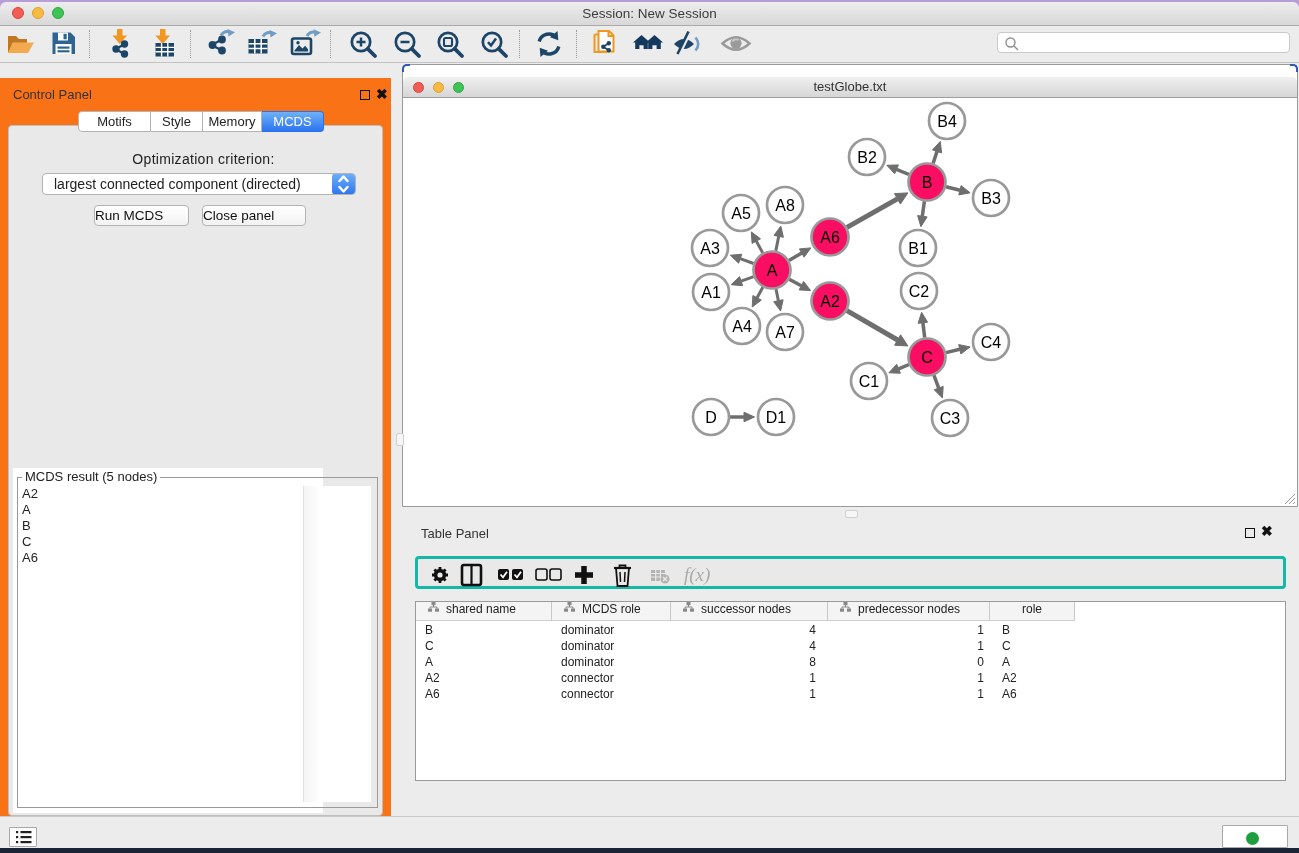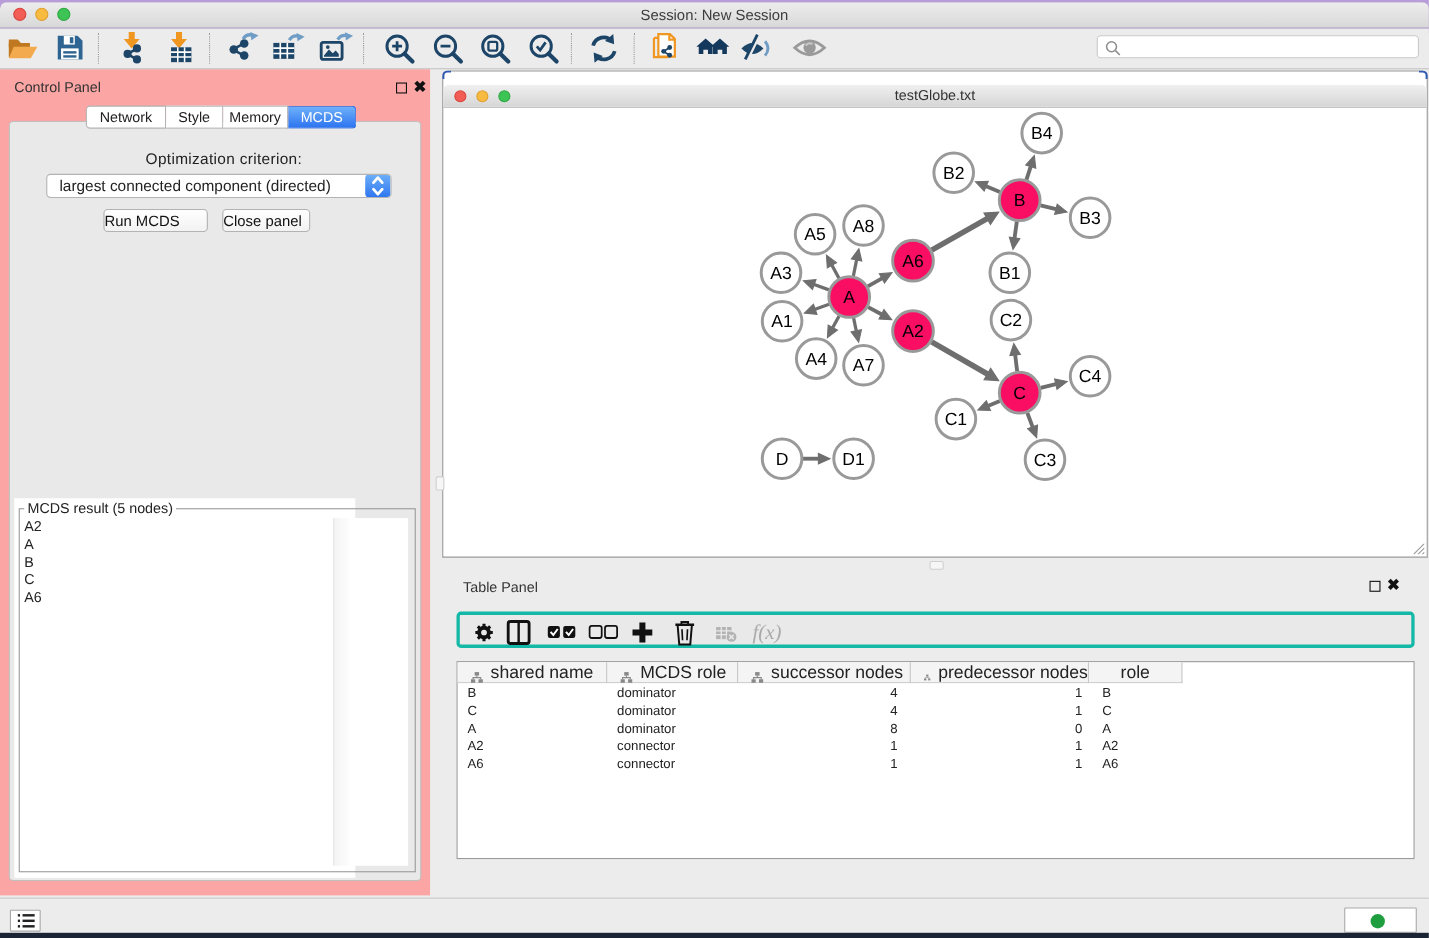--- a/index.html
+++ b/index.html
@@ -7,21 +7,21 @@
 .abs{position:absolute}
 
 #titlebar{left:0;top:2px;width:1299px;height:24px;background:linear-gradient(#ededed,#d8d8d8);border-bottom:1px solid #aaa;border-radius:6px 6px 0 0}
 #titlebar .title{width:100%;text-align:center;line-height:23px;color:#3c3c3c;font-size:13.5px}
 .tl{width:12px;height:12px;border-radius:50%;top:5px}
 
 #toolbar{left:0;top:26px;width:1299px;height:37px;background:#ececec;border-bottom:1px solid #c3c3c3}
 .vsep{top:30px;width:0;height:28px;border-left:1px dotted #9a9a9a}
 #search{left:997px;top:6px;width:293px;height:21px;background:#fff;border:1px solid #c9c9c9;border-radius:4px}
 
-#leftpanel{left:0;top:63px;width:391px;height:751px;background:#fca5a5}
+#leftpanel{left:0;top:78px;width:391px;height:751px;background:#f97316}
 .paneltitle{font-size:13px;color:#333}
 .sqicon{width:10px;height:10px;border:1.5px solid #111}
 .xicon{font-size:14px;font-weight:bold;color:#111}
 
 .tab{height:21px;line-height:20px;background:#fff;border:1px solid #b4b4b4;border-left:none;text-align:center;font-size:13px;color:#222;float:left}
 .tab.first{border-left:1px solid #b4b4b4;border-radius:4px 0 0 4px}
 .tab.last{border-radius:0 4px 4px 0}
 .tab.sel{background:linear-gradient(#6fb1f9,#2d74f0);color:#fff;border-color:#2d6fe8}
 #tabcontent{left:8px;top:47px;width:375px;height:691px;background:#e9e9e9;border:1px solid #bfbfbf;border-radius:4px}
 
@@ -37,21 +37,21 @@
 
 #netwin{left:402px;top:64px;width:896px;height:443px;background:#fff;border:1px solid #9a9a9a;border-radius:5px 5px 0 0}
 #nettitle{left:0;top:12px;width:894px;height:21px;background:linear-gradient(#f0f0f0,#d6d6d6);border-bottom:1px solid #9e9e9e;border-radius:5px 5px 0 0}
 #nettitle .title{width:100%;text-align:center;line-height:20px;color:#333;font-size:13px}
 .tl2{width:11px;height:11px;border-radius:50%;top:5px}
 
 #tablepanel{left:402px;top:520px;width:897px;height:294px}
 #tptools{left:13px;top:36px;width:871px;height:33px;background:#e9e9e9;border:3px solid #14b8a6;border-radius:4px}
 #thetable{left:13px;top:81px;width:871px;height:180px;background:#fff;border:1px solid #9a9a9a}
 #thead{left:0;top:0;width:659px;height:19px;background:#f4f4f4;border-bottom:1px solid #d0d0d0}
-.thcell{border-right:1px solid #c8c8c8;height:19px;float:left;font-size:16px;color:#222;display:flex;align-items:flex-end;justify-content:flex-start;padding-left:12px;gap:7px;white-space:nowrap}
+.thcell{border-right:1px solid #c8c8c8;height:19px;float:left;font-size:12px;color:#222;display:flex;align-items:flex-start;justify-content:flex-start;padding-left:12px;gap:7px;white-space:nowrap}
 .thcell.cc{justify-content:center;padding-left:0}
 .trow{height:16px;font-size:12px;line-height:16px}
 .td{position:absolute}
 
 .btab{height:21px;line-height:20px;background:#fff;border:1px solid #b4b4b4;border-left:none;text-align:center;font-size:13px;color:#222;float:left}
 
 #statusbar{left:0;top:816px;width:1299px;height:32px;background:#ececec;border-top:1px solid #c9c9c9}
 #darkstrip{left:0;top:848px;width:1299px;height:5px;background:#1b2435}
 #memorybtn{right:11px;top:8px;width:66px;height:23px;background:#fff;border:1px solid #a9a9a9;border-radius:1px;font-size:16px;line-height:21px;text-align:center}
 #listbtn{left:9px;top:10px;width:28px;height:20px;background:#fdfdfd;border:1px solid #a8a8a8;border-radius:1px}
@@ -205,35 +205,35 @@
       </svg>
     </div>
 </div>
 
 <div id="leftpanel" class="abs">
   <div class="paneltitle abs" style="left:13px;top:9px">Control Panel</div>
   <div class="sqicon abs" style="left:360px;top:12px"></div>
   <div class="xicon abs" style="left:376px;top:8px">✖</div>
   <div id="tabcontent" class="abs"></div>
   <div class="abs" style="left:78px;top:33px">
-    <div class="tab first" style="width:73px">Network</div>
+    <div class="tab first" style="width:73px">Motifs</div>
     <div class="tab" style="width:52px">Style</div>
     <div class="tab" style="width:59px">Memory</div>
     <div class="tab last sel" style="width:62px">MCDS</div>
   </div>
   <div class="abs" style="left:8px;top:73px;width:391px;text-align:center;font-size:14px;letter-spacing:0.3px">Optimization criterion:</div>
   <div id="optsel" class="abs">largest connected component (directed)
     <div class="cap">
         <svg width="23" height="22" viewBox="0 0 23 22">
           <path d="M7.5 8 L11.5 3.5 L15.5 8 M7.5 14 L11.5 18.5 L15.5 14" fill="none" stroke="#fff" stroke-width="2.5" stroke-linecap="round" stroke-linejoin="round"></path>
         </svg>
       </div>
   </div>
   <div class="btn abs" style="left:94px;top:127px;width:95px;height:21px;line-height:20px">Run MCDS</div>
-  <div class="btn abs" style="left:202px;top:127px;width:80px;height:21px;line-height:20px">Close panel</div>
+  <div class="btn abs" style="left:202px;top:127px;width:104px;height:21px;line-height:20px">Close panel</div>
   <div id="resultwrap" class="abs">
     <div id="fsborder" class="abs"></div>
     <div id="fslegend" class="abs">MCDS result (5 nodes)</div>
     <div id="fslist" class="abs">
         <div style="padding-left:3px;line-height:16px">A2<br>A<br>B<br>C<br>A6</div>
       </div>
     <div id="fsscroll" class="abs"></div>
   </div>
 </div>
 

